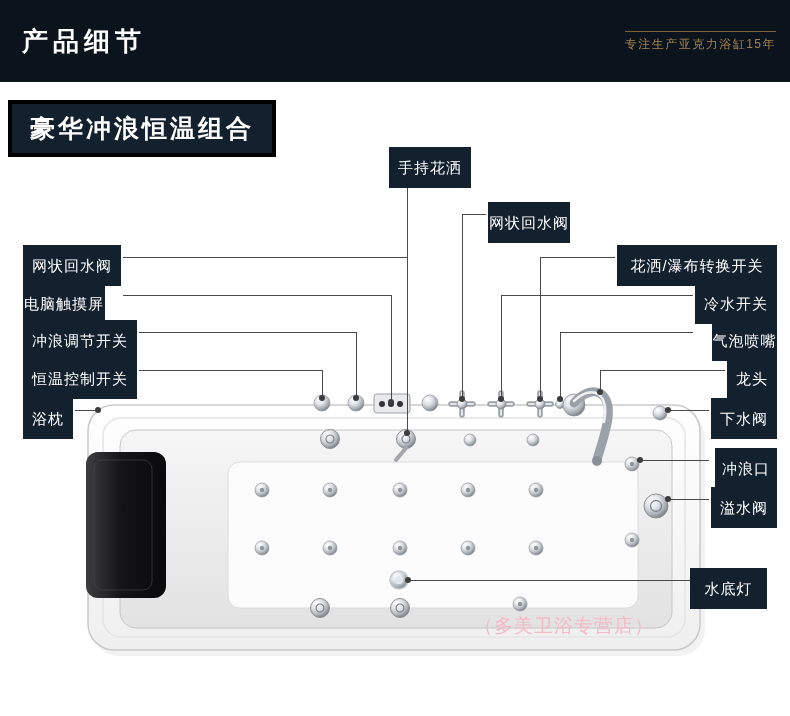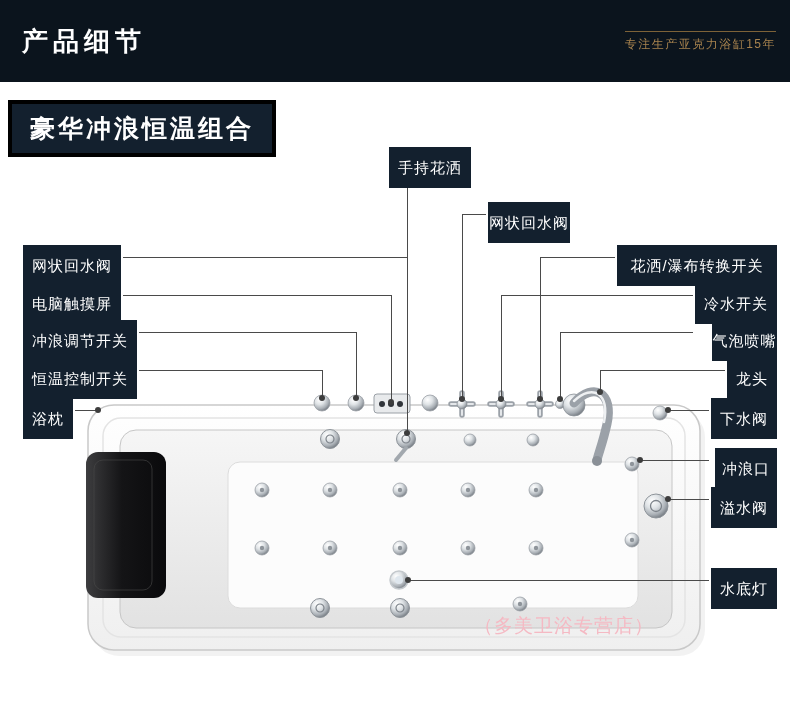--- a/index.html
+++ b/index.html
@@ -192,28 +192,28 @@
     </g>
   </svg>
 
   <div class="title-box">
     <div class="title-box-inner">豪华冲浪恒温组合</div>
   </div>
 
   <div class="callout" style="left:389px;top:147px;width:82px">手持花洒</div>
   <div class="callout" style="left:488px;top:202px;width:82px">网状回水阀</div>
   <div class="callout" style="left:23px;top:245px;width:98px">网状回水阀</div>
-  <div class="callout" style="left:23px;top:283px;width:98px">电脑触摸屏</div>
+  <div class="callout" style="left:23px;top:283px;width:82px">电脑触摸屏</div>
   <div class="callout" style="left:23px;top:358px;width:114px">恒温控制开关</div>
   <div class="callout" style="left:23px;top:320px;width:114px">冲浪调节开关</div>
   <div class="callout" style="left:23px;top:398px;width:50px">浴枕</div>
   <div class="callout" style="right:13px;top:245px;width:160px">花洒/瀑布转换开关</div>
   <div class="callout" style="right:13px;top:283px;width:82px">冷水开关</div>
   <div class="callout" style="right:13px;top:320px;width:65px">气泡喷嘴</div>
   <div class="callout" style="right:13px;top:358px;width:50px">龙头</div>
   <div class="callout" style="right:13px;top:398px;width:66px">下水阀</div>
   <div class="callout" style="right:13px;top:448px;width:62px">冲浪口</div>
   <div class="callout" style="right:13px;top:487px;width:66px">溢水阀</div>
-  <div class="callout" style="right:13px;top:568px;width:66px">水底灯</div>
+  <div class="callout" style="right:23px;top:568px;width:77px">水底灯</div>
 
   <div class="wm-shop">（多美卫浴专营店）</div>
 
 </div>
 
 </body></html>

